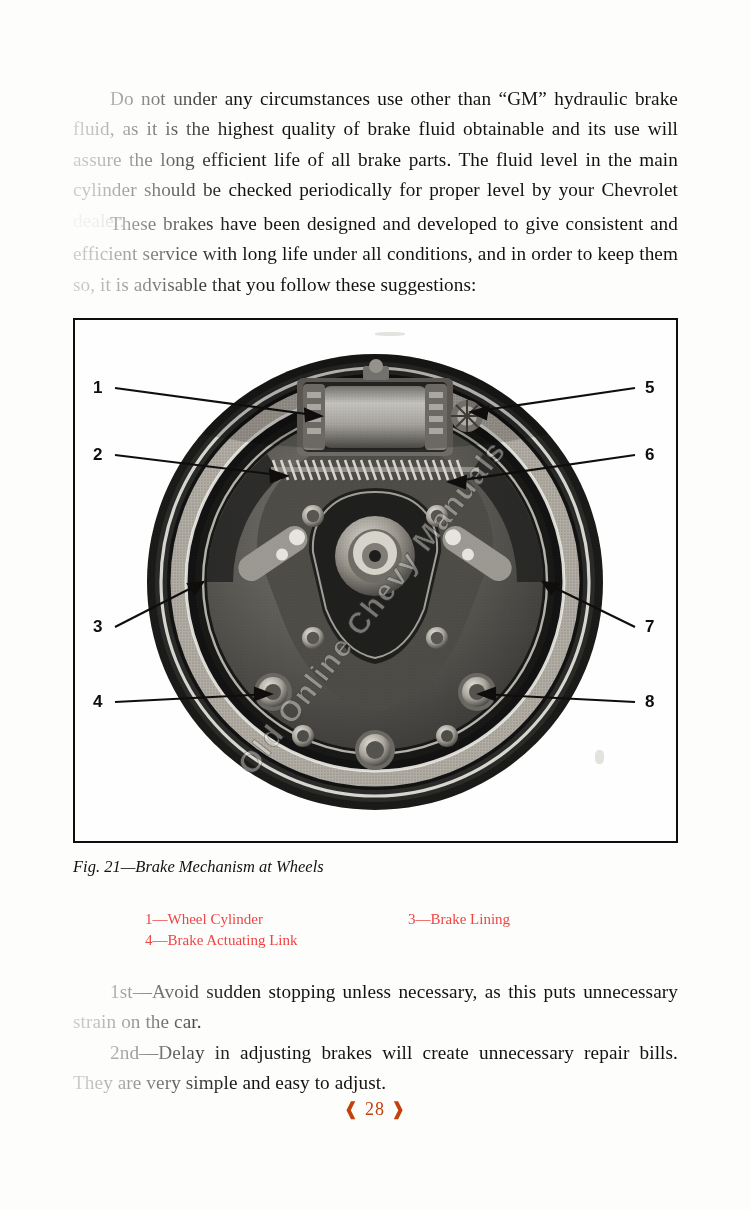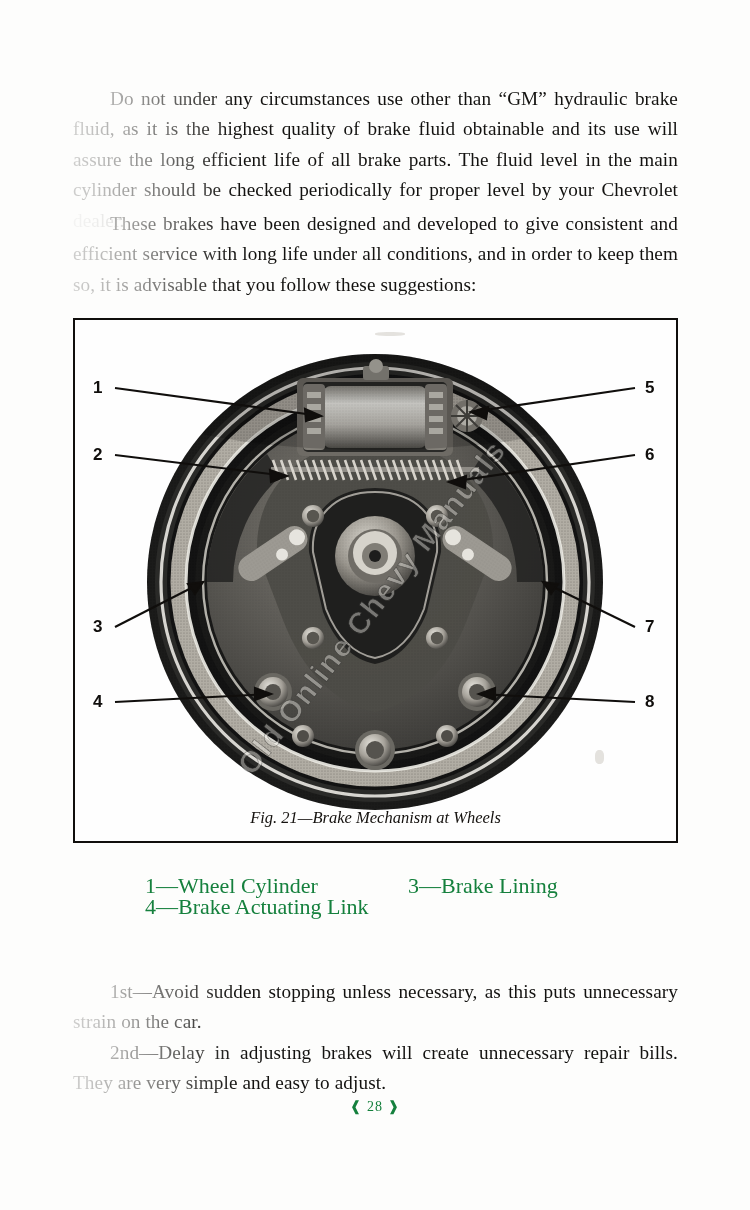--- a/index.html
+++ b/index.html
@@ -79,49 +79,48 @@
     font-family: "Liberation Sans", "DejaVu Sans", sans-serif;
     font-size: 17px;
     font-weight: 700;
     color: #100e0c;
   }
 
   
   #caption {
     position: absolute;
     left: 73px;
-    top: 808px;
+    top: 857px;
     width: 605px;
-    text-align: center;
     font-style: italic;
     font-size: 16.5px;
     color: #15120f;
   }
   #legend {
     position: absolute;
     left: 145px;
-    top: 875px;
+    top: 909px;
     width: 470px;
     display: grid;
     grid-template-columns: 263px 1fr;
-    font-size: 22px;
+    font-size: 15px;
     line-height: 21.4px;
-    color: #15803d;
+    color: #ef4444;
   }
   .legend-item { white-space: nowrap; }
 
   
   #folio {
     position: absolute;
     left: 0;
     top: 1098px;
     width: 750px;
     text-align: center;
-    font-size: 14px;
-    color: #15803d;
+    font-size: 18px;
+    color: #c2410c;
     letter-spacing: 1px;
   }
 
   
   .speckle {
     position: absolute;
     background: #c9c5bd;
     opacity: 0.5;
     border-radius: 40%;
   }

